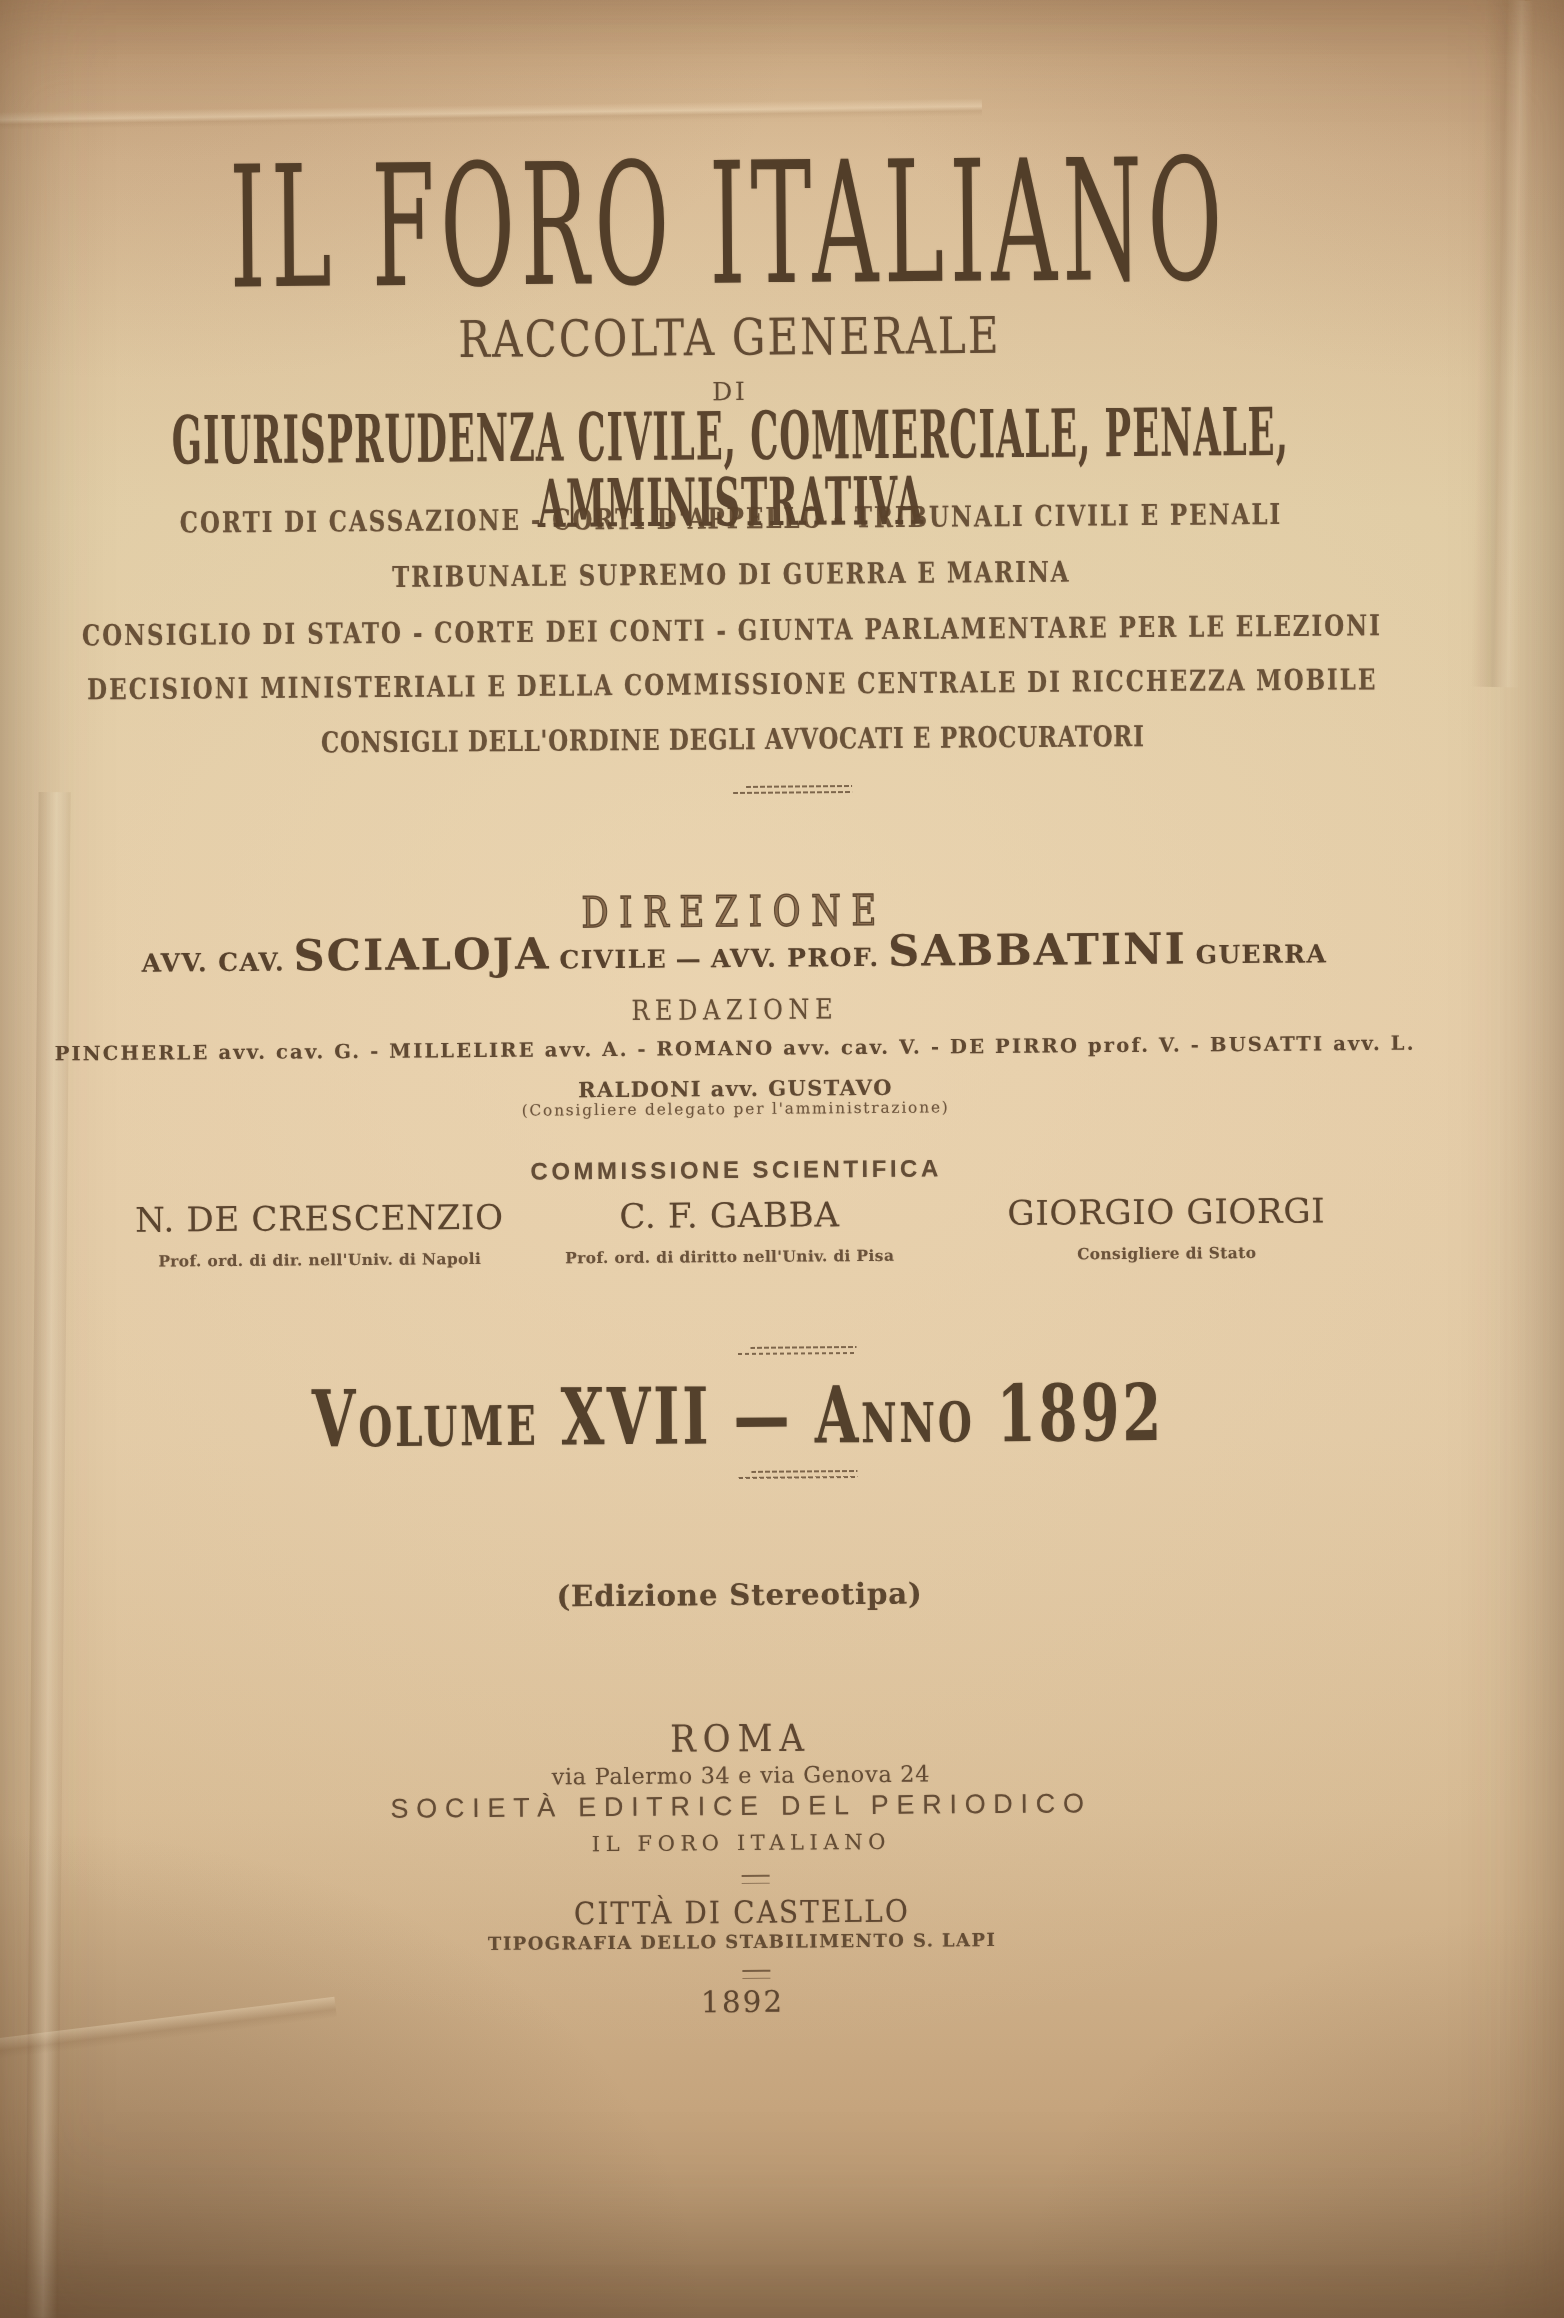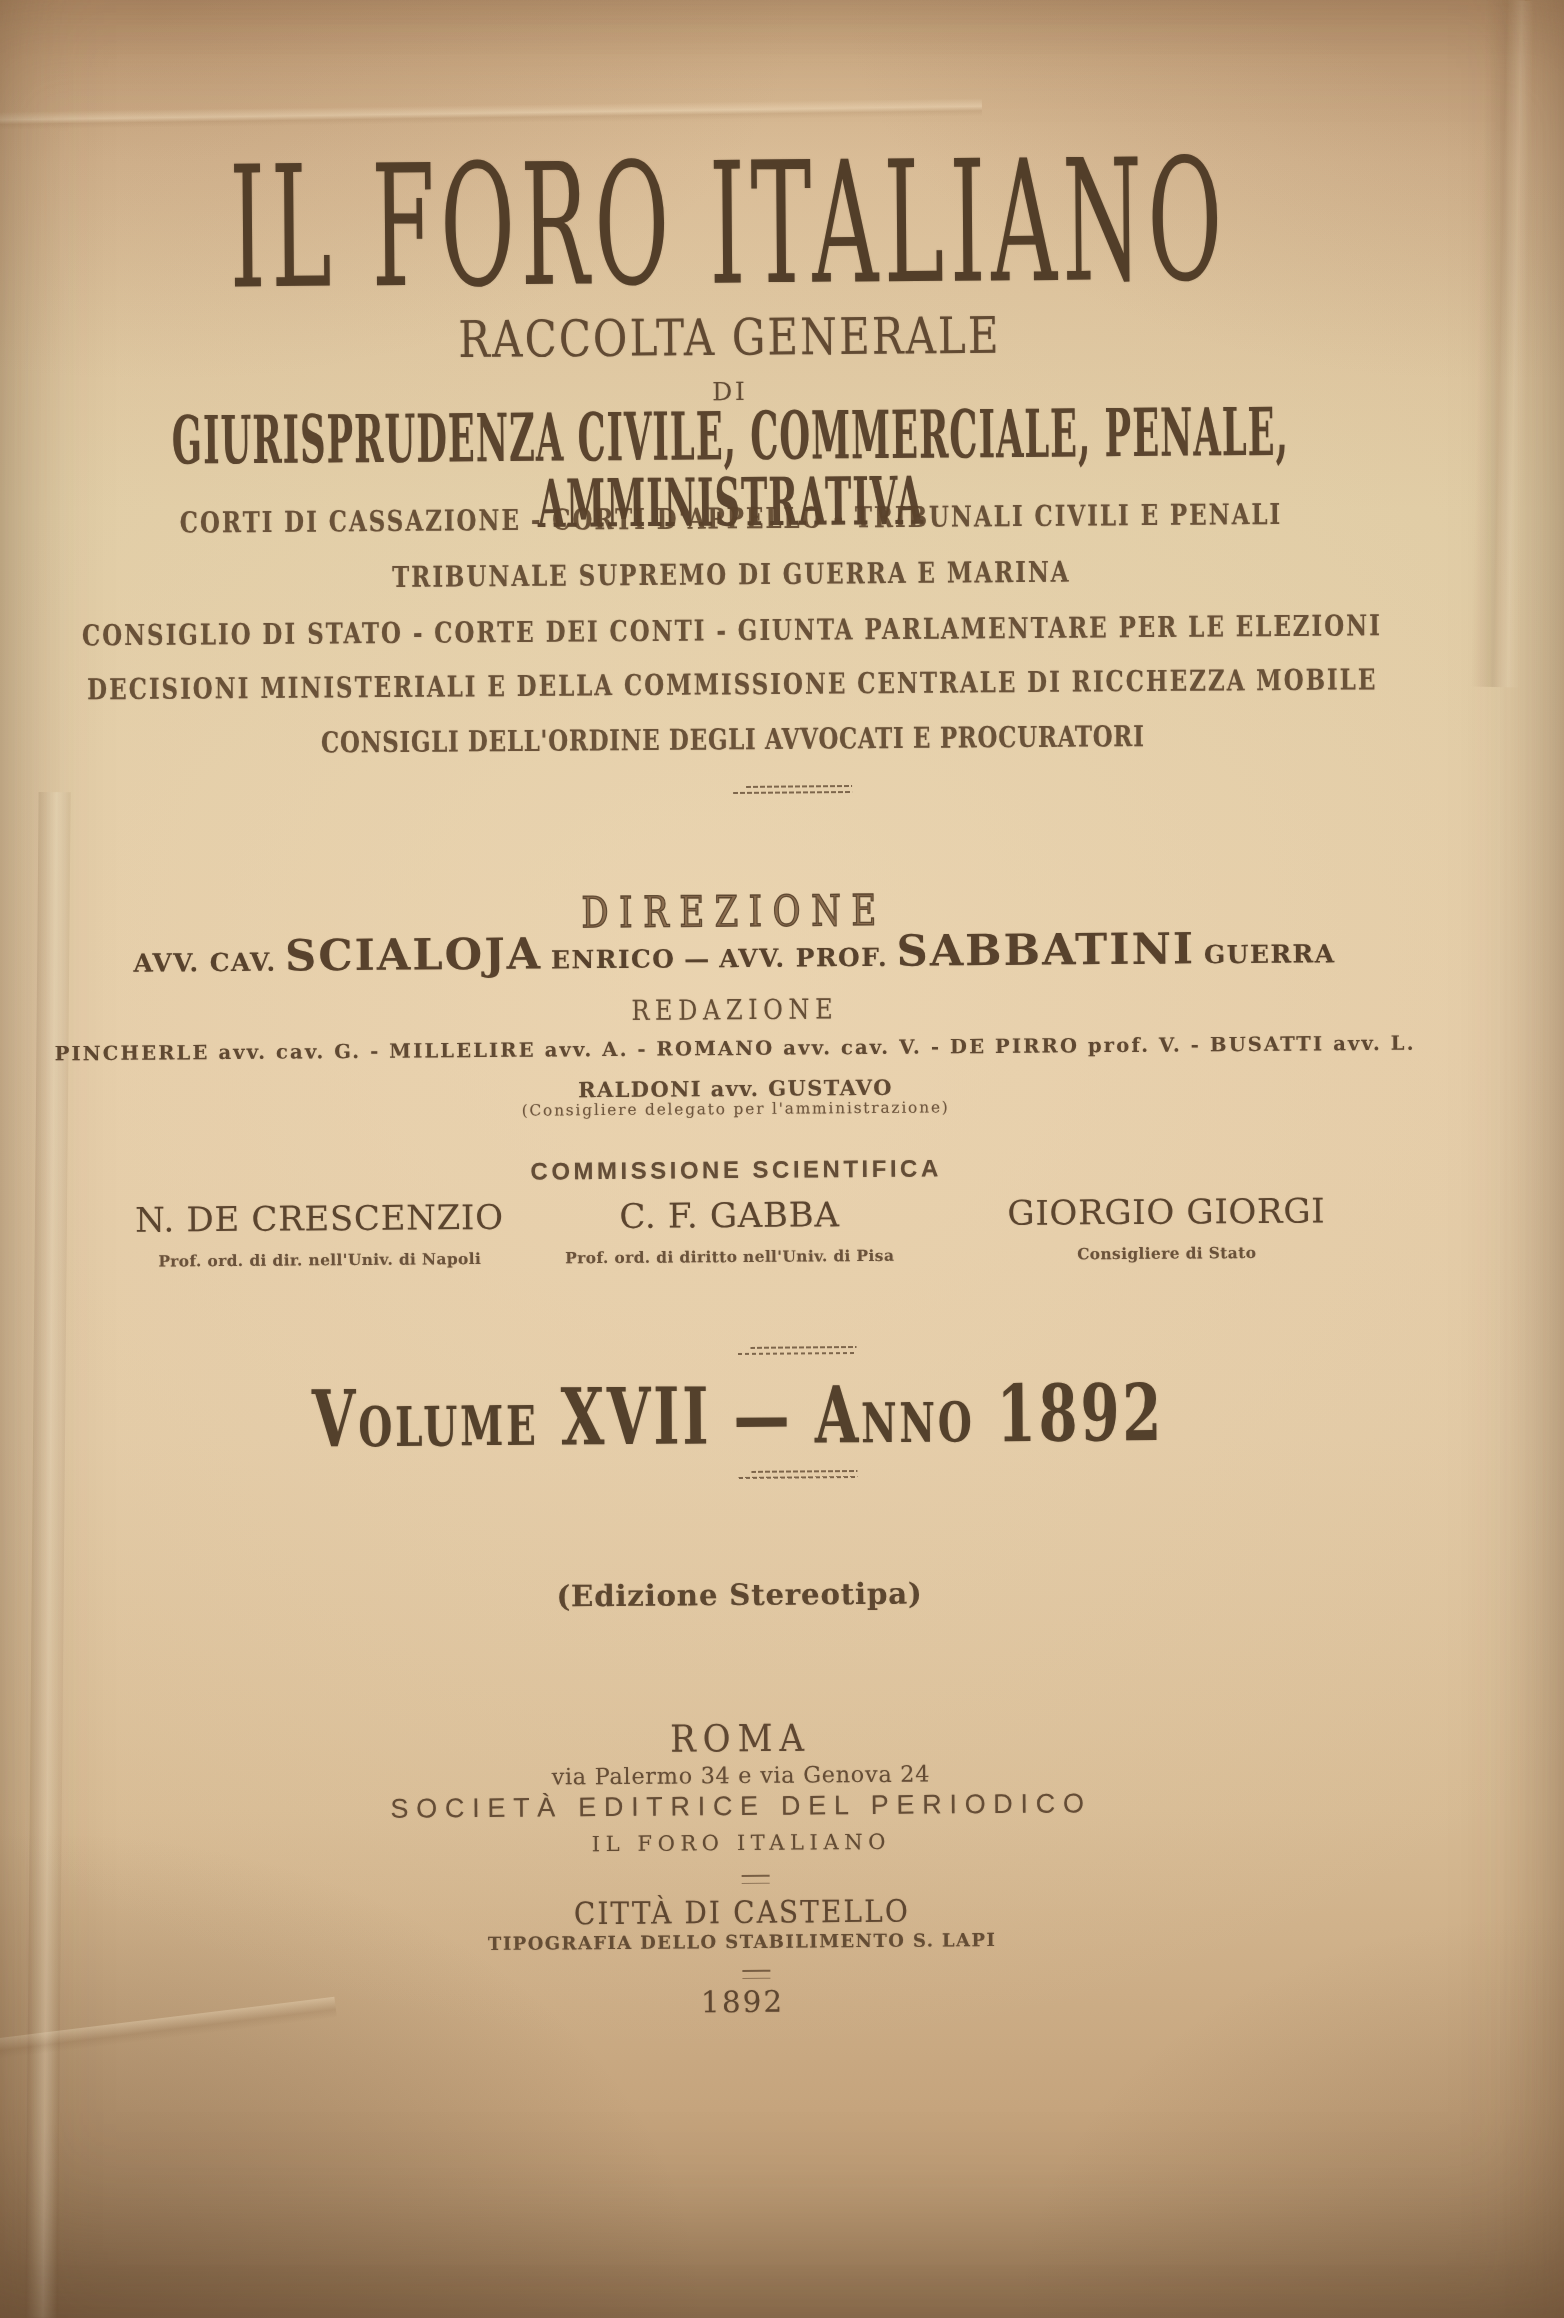--- a/index.html
+++ b/index.html
@@ -120,21 +120,21 @@
     <div class="court c2">CONSIGLIO DI STATO - CORTE DEI CONTI - GIUNTA PARLAMENTARE PER LE ELEZIONI</div>
     <div class="court c3">DECISIONI MINISTERIALI E DELLA COMMISSIONE CENTRALE DI RICCHEZZA MOBILE</div>
     <div class="court c4">CONSIGLI DELL'ORDINE DEGLI AVVOCATI E PROCURATORI</div>
 
     <div class="ornament orn1"></div>
 
     <div class="direzione-h">DIREZIONE</div>
     <div class="direzione-line">
       <span class="small">AVV. CAV.</span>
       <span class="big">SCIALOJA</span>
-      <span class="small">ENRICO</span>
+      <span class="small">CIVILE</span>
       <span class="small">—</span>
       <span class="small">AVV. PROF.</span>
       <span class="big">SABBATINI</span>
       <span class="small">GUERRA</span>
     </div>
 
     <div class="redazione-h">REDAZIONE</div>
     <div class="redazione-line">PINCHERLE avv. cav. G. - MILLELIRE avv. A. - ROMANO avv. cav. V. - DE PIRRO prof. V. - BUSATTI avv. L.</div>
     <div class="raldoni">RALDONI avv. GUSTAVO</div>
     <div class="note">(Consigliere delegato per l'amministrazione)</div>

